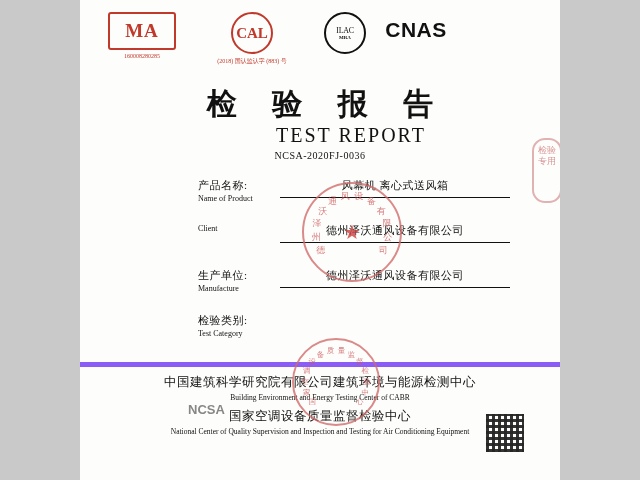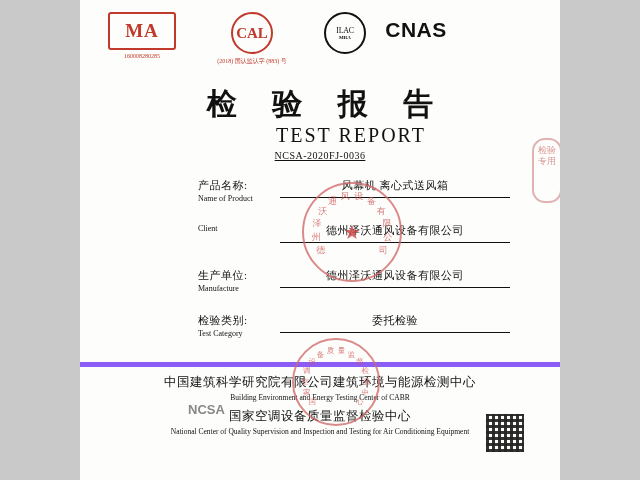--- a/index.html
+++ b/index.html
@@ -57,21 +57,21 @@
     position:absolute;top:84px;left:0;width:480px;text-align:center;
     font-size:30px;letter-spacing:14px;color:#111;font-weight:bold;
     text-indent:14px;
   }
   .title-en{
     position:absolute;top:124px;left:0;width:480px;text-align:center;
     font-size:20px;letter-spacing:2px;color:#111;margin-left:31px;
   }
   .report-no{
     position:absolute;top:150px;left:0;width:480px;text-align:center;
-    font-size:10px;color:#111;letter-spacing:.5px;text-decoration:underline;
+    font-size:10px;color:#111;letter-spacing:.5px;
   }
 
   
   .form{position:absolute;top:178px;left:0;width:480px;}
   .frow{position:relative;height:45px;}
   .flabel{position:absolute;left:118px;top:0;width:88px;}
   .flabel .cn{font-size:11px;color:#111;letter-spacing:.5px;display:block;}
   .flabel .en{font-size:8px;color:#111;display:block;margin-top:1px;}
   .fval{
     position:absolute;left:200px;top:0;width:230px;
@@ -182,21 +182,20 @@
         <span class="en">Manufacture</span>
       </div>
       <div class="fval">德州泽沃通风设备有限公司</div>
     </div>
 
     <div class="frow">
       <div class="flabel">
         <span class="cn">检验类别:</span>
         <span class="en">Test Category</span>
       </div>
-      <div class="fval">委托检验</div>
     </div>
   </div>
 
   <div class="footer">
     <div class="f-cn">中国建筑科学研究院有限公司建筑环境与能源检测中心</div>
     <div class="f-en">Building Environment and Energy Testing Center of CABR</div>
     <div class="f-cn">国家空调设备质量监督检验中心</div>
     <div class="f-en">National Center of Quality Supervision and Inspection and Testing for Air Conditioning Equipment</div>
   </div>
 

